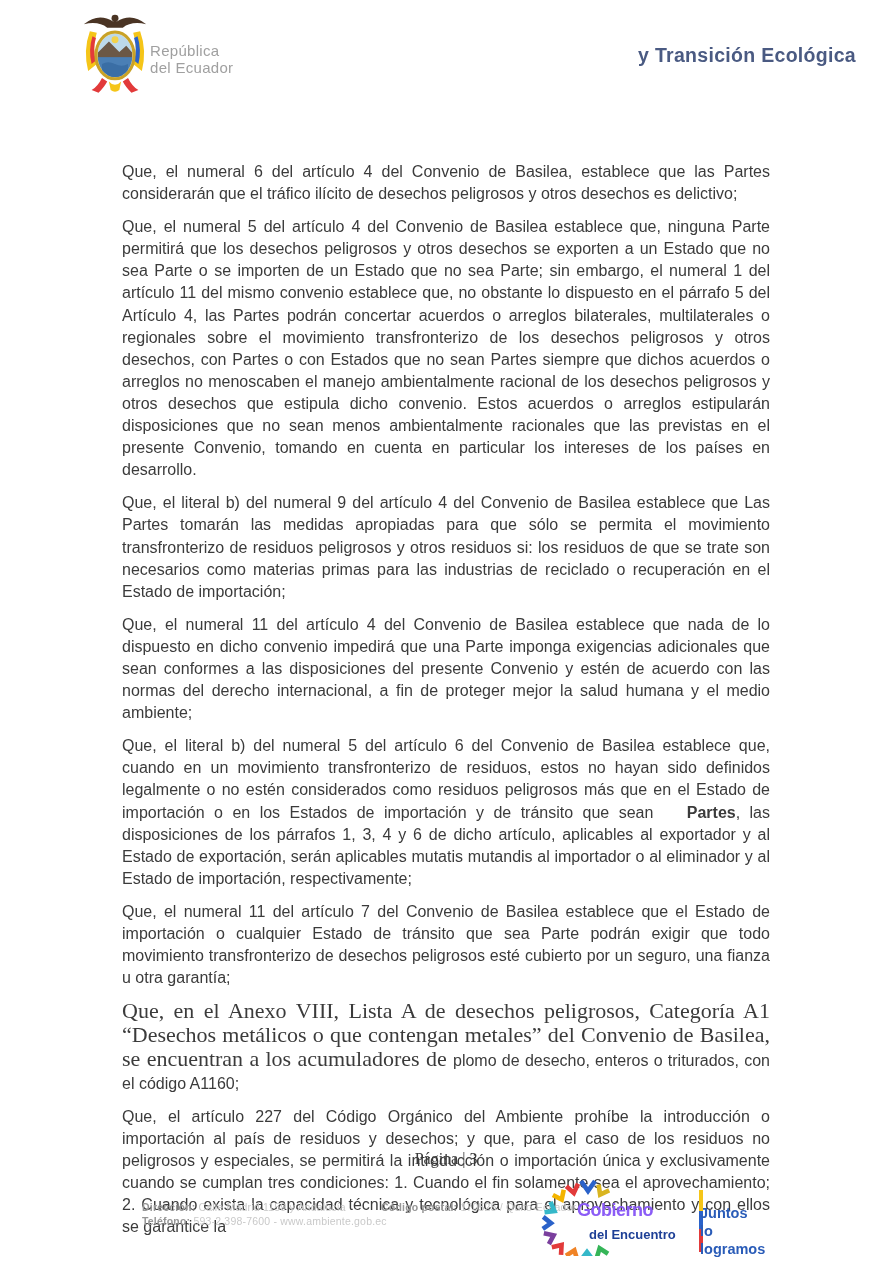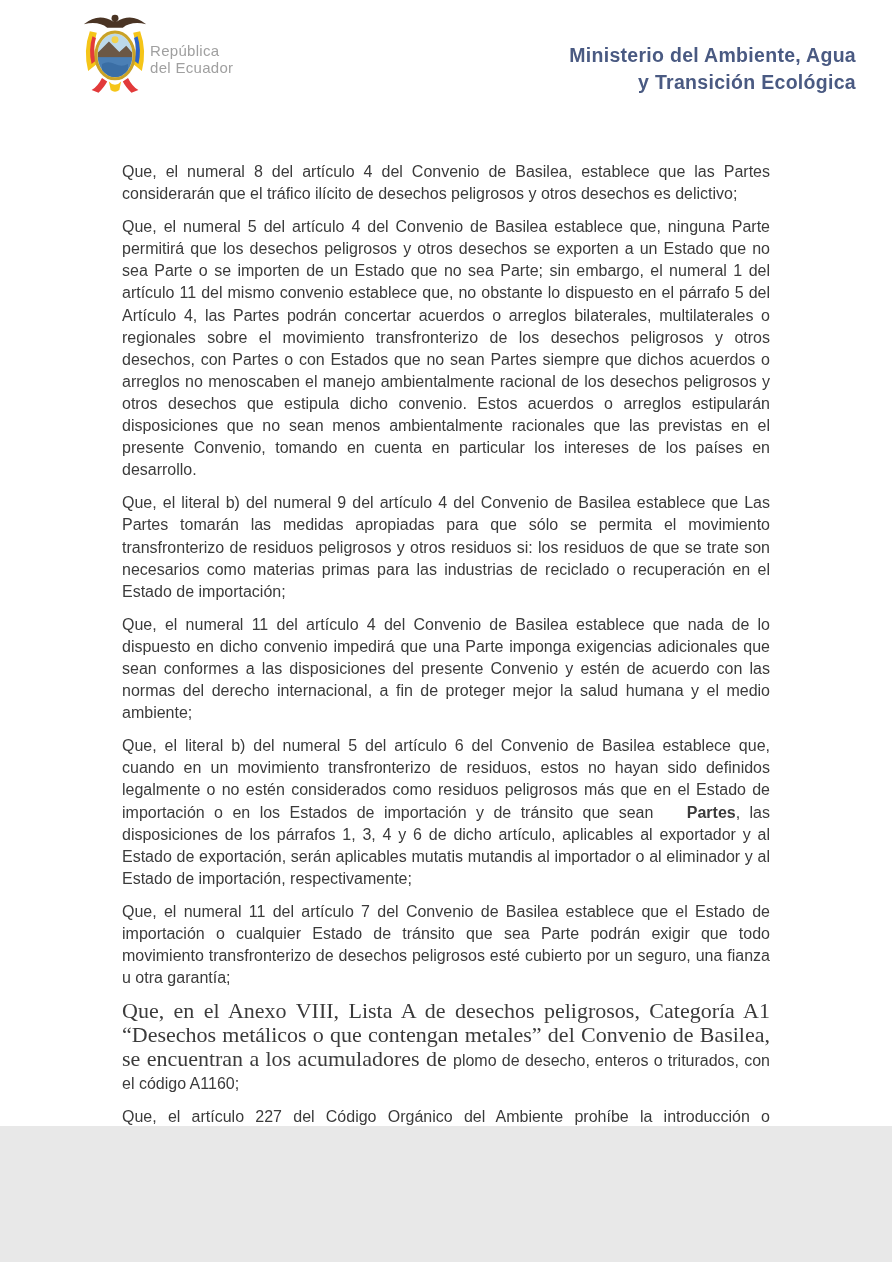--- a/index.html
+++ b/index.html
@@ -1,17 +1,17 @@
 <!DOCTYPE html>
 <html><head>
 <meta charset="utf-8">
 <style>
   html,body{margin:0;padding:0;background:#e8e8e8;}
   .page{
-    position:relative;width:892px;height:1126px;background:#ffffff;
+    position:relative;width:892px;height:1262px;background:#ffffff;
     margin:0 auto;overflow:hidden;
     font-family:"Liberation Sans",sans-serif;
   }
 
   
   .emblem{position:absolute;left:76px;top:10px;}
   .republic-label{
     position:absolute;left:150px;top:42px;
     font-size:15px;line-height:17px;color:#a0a0a0;letter-spacing:.3px;
   }
@@ -96,26 +96,25 @@
       <path d="M38 82 Q45 90 52 82 L50 92 Q45 96 40 92 Z" fill="#f5c518"></path>
     </svg>
   </div>
 
   <div class="republic-label">
     <div>República</div>
     <div>del Ecuador</div>
   </div>
 
   <div class="ministry-title">
-    <div>Ministerio del Ambiente, Agua</div>
     <div>y Transición Ecológica</div>
   </div>
 
   <div class="doc-body">
-      <p class="para"><span>Que, el numeral 8 del artículo 4 del Convenio de Basilea, establece que las Partes considerarán que el tráfico ilícito de desechos peligrosos y otros desechos es delictivo;</span></p>
+      <p class="para"><span>Que, el numeral 6 del artículo 4 del Convenio de Basilea, establece que las Partes considerarán que el tráfico ilícito de desechos peligrosos y otros desechos es delictivo;</span></p>
       <p class="para"><span>Que, el numeral 5 del artículo 4 del Convenio de Basilea establece que, ninguna Parte permitirá que los desechos peligrosos y otros desechos se exporten a un Estado que no sea Parte o se importen de un Estado que no sea Parte; sin embargo, el numeral 1 del artículo 11 del mismo convenio establece que, no obstante lo dispuesto en el párrafo 5 del Artículo 4, las Partes podrán concertar acuerdos o arreglos bilaterales, multilaterales o regionales sobre el movimiento transfronterizo de los desechos peligrosos y otros desechos, con Partes o con Estados que no sean Partes siempre que dichos acuerdos o arreglos no menoscaben el manejo ambientalmente racional de los desechos peligrosos y otros desechos que estipula dicho convenio. Estos acuerdos o arreglos estipularán disposiciones que no sean menos ambientalmente racionales que las previstas en el presente Convenio, tomando en cuenta en particular los intereses de los países en desarrollo.</span></p>
       <p class="para"><span>Que, el literal b) del numeral 9 del artículo 4 del Convenio de Basilea establece que Las Partes tomarán las medidas apropiadas para que sólo se permita el movimiento transfronterizo de residuos peligrosos y otros residuos si: los residuos de que se trate son necesarios como materias primas para las industrias de reciclado o recuperación en el Estado de importación;</span></p>
       <p class="para"><span>Que, el numeral 11 del artículo 4 del Convenio de Basilea establece que nada de lo dispuesto en dicho convenio impedirá que una Parte imponga exigencias adicionales que sean conformes a las disposiciones del presente Convenio y estén de acuerdo con las normas del derecho internacional, a fin de proteger mejor la salud humana y el medio ambiente;</span></p>
       <p class="para"><span>Que, el literal b) del numeral 5 del artículo 6 del Convenio de Basilea establece que, cuando en un movimiento transfronterizo de residuos, estos no hayan sido definidos legalmente o no estén considerados como residuos peligrosos más que en el Estado de importación o en los Estados de importación y de tránsito que sean </span><span class="bold">Partes</span><span>, las disposiciones de los párrafos 1, 3, 4 y 6 de dicho artículo, aplicables al exportador y al Estado de exportación, serán aplicables mutatis mutandis al importador o al eliminador y al Estado de importación, respectivamente;</span></p>
       <p class="para"><span>Que, el numeral 11 del artículo 7 del Convenio de Basilea establece que el Estado de importación o cualquier Estado de tránsito que sea Parte podrán exigir que todo movimiento transfronterizo de desechos peligrosos esté cubierto por un seguro, una fianza u otra garantía;</span></p>
       <p class="para"><span class="serif">Que, en el Anexo VIII, Lista A de desechos peligrosos, Categoría A1 “Desechos metálicos o que contengan metales” del Convenio de Basilea, se encuentran a los acumuladores de </span><span>plomo de desecho, enteros o triturados, con el código A1160;</span></p>
       <p class="para"><span>Que, el artículo 227 del Código Orgánico del Ambiente prohíbe la introducción o importación al país de residuos y desechos; y que, para el caso de los residuos no peligrosos y especiales, se permitirá la introducción o importación única y exclusivamente cuando se cumplan tres condiciones: 1. Cuando el fin solamente sea el aprovechamiento; 2. Cuando exista la capacidad técnica y tecnológica para el aprovechamiento y con ellos se garantice la</span></p>
     </div>
 
   <div class="page-number">Página | 3</div>

